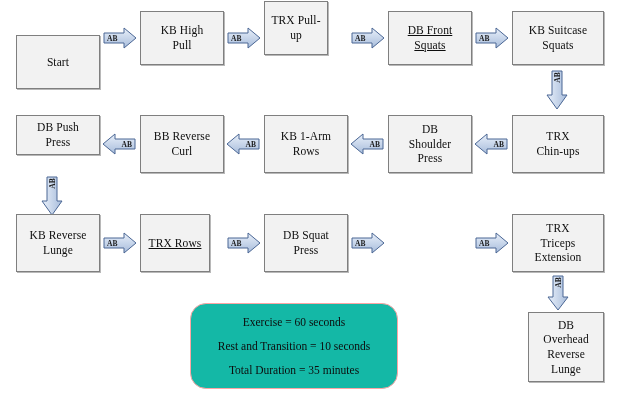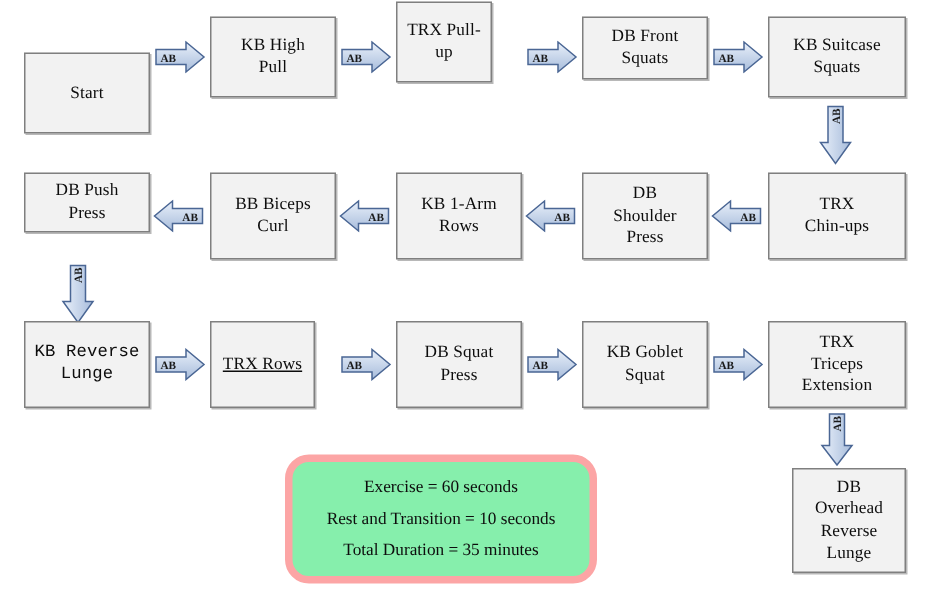--- a/index.html
+++ b/index.html
@@ -28,22 +28,22 @@
     color: #0d0d0d;
     font-size: 11.5px;
     line-height: 1.28;
     letter-spacing: 0.1px;
     white-space: pre-line;
     padding: 1px 2px;
   }
   .info-box {
     position: absolute;
     box-sizing: border-box;
-    background: #86efac;
-    border: 5px solid #fca5a5;
+    background: #14b8a6;
+    border: 1px solid #fca5a5;
     border-radius: 16px;
     display: flex;
     flex-direction: column;
     align-items: center;
     justify-content: space-around;
     text-align: center;
     color: #0d0d0d;
     font-size: 11.5px;
     padding: 6px 10px;
   }
@@ -110,21 +110,21 @@
 
   <div class="arrow right" style="left:351px; top:27px; width:34px; height:22px;">
     <svg viewBox="0 0 34 22" preserveAspectRatio="none">
       <polygon points="1,6 21,6 21,1 33,11 21,21 21,16 1,16" fill="url(#gr1)" stroke="#4a6694" stroke-width="1"></polygon>
     </svg>
     <span class="ab">
         <span>AB</span>
       </span>
   </div>
 
-  <div class="node" style="left:388px; top:11px; width:84px; height:42px;">DB Front
+  <div class="node" style="left:388px; top:11px; width:84px; height:54px;text-decoration:underline;">DB Front
 Squats</div>
 
   <div class="arrow right" style="left:475px; top:27px; width:34px; height:22px;">
     <svg viewBox="0 0 34 22" preserveAspectRatio="none">
       <polygon points="1,6 21,6 21,1 33,11 21,21 21,16 1,16" fill="url(#gr1)" stroke="#4a6694" stroke-width="1"></polygon>
     </svg>
     <span class="ab">
         <span>AB</span>
       </span>
   </div>
@@ -183,21 +183,21 @@
 
   <div class="arrow left" style="left:226px; top:133px; width:34px; height:22px;">
     <svg viewBox="0 0 34 22" preserveAspectRatio="none">
       <polygon points="33,6 13,6 13,1 1,11 13,21 13,16 33,16" fill="url(#gl1)" stroke="#4a6694" stroke-width="1"></polygon>
     </svg>
     <span class="ab">
         <span>AB</span>
       </span>
   </div>
 
-  <div class="node" style="left:140px; top:115px; width:84px; height:58px;">BB Biceps
+  <div class="node" style="left:140px; top:115px; width:84px; height:58px;">BB Reverse
 Curl</div>
 
   <div class="arrow left" style="left:102px; top:133px; width:34px; height:22px;">
     <svg viewBox="0 0 34 22" preserveAspectRatio="none">
       <polygon points="33,6 13,6 13,1 1,11 13,21 13,16 33,16" fill="url(#gl1)" stroke="#4a6694" stroke-width="1"></polygon>
     </svg>
     <span class="ab">
         <span>AB</span>
       </span>
   </div>
@@ -207,21 +207,21 @@
 
   <div class="arrow down" style="left:40px; top:176px; width:24px; height:40px;">
     <svg viewBox="0 0 24 40" preserveAspectRatio="none">
       <polygon points="7,1 17,1 17,25 22,25 12,39 2,25 7,25" fill="url(#gd1)" stroke="#4a6694" stroke-width="1"></polygon>
     </svg>
     <span class="ab">
         <span>AB</span>
       </span>
   </div>
 
-  <div class="node" style="left:16px; top:214px; width:84px; height:58px;font-family:Liberation Mono, monospace;">KB Reverse
+  <div class="node" style="left:16px; top:214px; width:84px; height:58px;">KB Reverse
 Lunge</div>
 
   <div class="arrow right" style="left:103px; top:232px; width:34px; height:22px;">
     <svg viewBox="0 0 34 22" preserveAspectRatio="none">
       <polygon points="1,6 21,6 21,1 33,11 21,21 21,16 1,16" fill="url(#gr1)" stroke="#4a6694" stroke-width="1"></polygon>
     </svg>
     <span class="ab">
         <span>AB</span>
       </span>
   </div>
@@ -242,22 +242,20 @@
 
   <div class="arrow right" style="left:351px; top:232px; width:34px; height:22px;">
     <svg viewBox="0 0 34 22" preserveAspectRatio="none">
       <polygon points="1,6 21,6 21,1 33,11 21,21 21,16 1,16" fill="url(#gr1)" stroke="#4a6694" stroke-width="1"></polygon>
     </svg>
     <span class="ab">
         <span>AB</span>
       </span>
   </div>
 
-  <div class="node" style="left:388px; top:214px; width:84px; height:58px;">KB Goblet
-Squat</div>
 
   <div class="arrow right" style="left:475px; top:232px; width:34px; height:22px;">
     <svg viewBox="0 0 34 22" preserveAspectRatio="none">
       <polygon points="1,6 21,6 21,1 33,11 21,21 21,16 1,16" fill="url(#gr1)" stroke="#4a6694" stroke-width="1"></polygon>
     </svg>
     <span class="ab">
         <span>AB</span>
       </span>
   </div>
 

